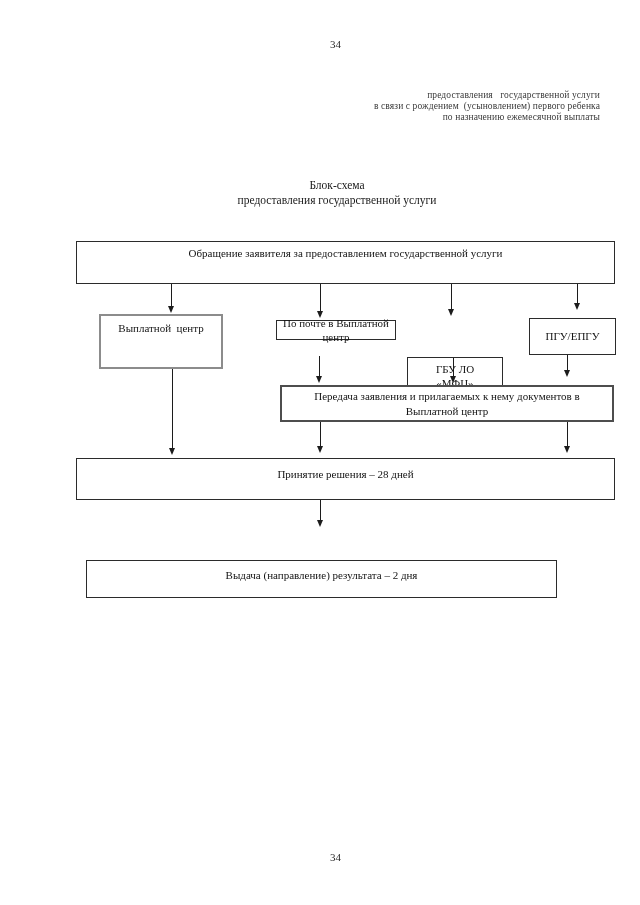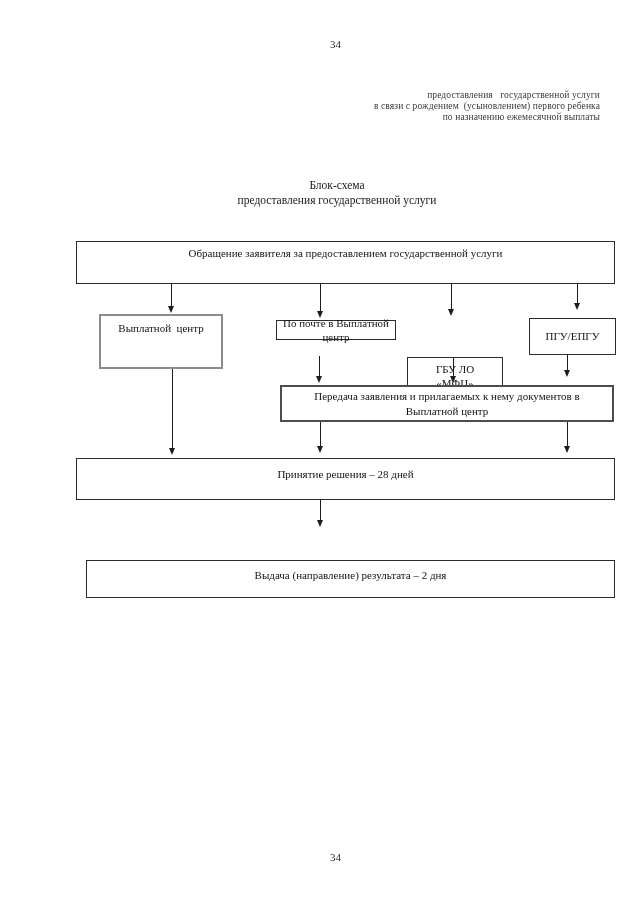--- a/index.html
+++ b/index.html
@@ -89,21 +89,21 @@
 
     <div class="node vcenter thickbox" style="left:280px;top:385px;width:334px;height:37px;">
       <span class="bindtext">Передача заявления и прилагаемых к нему документов в
 Выплатной центр</span>
     </div>
 
     <div class="node" style="left:76px;top:458px;width:539px;height:42px;padding-top:8px;text-align:center;">
       <span class="bindtext">Принятие решения – 28 дней</span>
     </div>
 
-    <div class="node" style="left:86px;top:560px;width:529px;height:38px;padding-top:7px;">
+    <div class="node" style="left:86px;top:560px;width:471px;height:38px;padding-top:7px;">
       <span class="bindtext">Выдача (направление) результата – 2 дня</span>
     </div>
 
     <div class="varrow" style="left:171px;top:284px;height:22px;"></div>
     <div class="varrow" style="left:320px;top:284px;height:27px;"></div>
     <div class="varrow" style="left:451px;top:284px;height:25px;"></div>
     <div class="varrow" style="left:577px;top:284px;height:19px;"></div>
 
     <div class="varrow" style="left:319px;top:356px;height:20px;"></div>
     <div class="varrow" style="left:453px;top:358px;height:18px;"></div>

